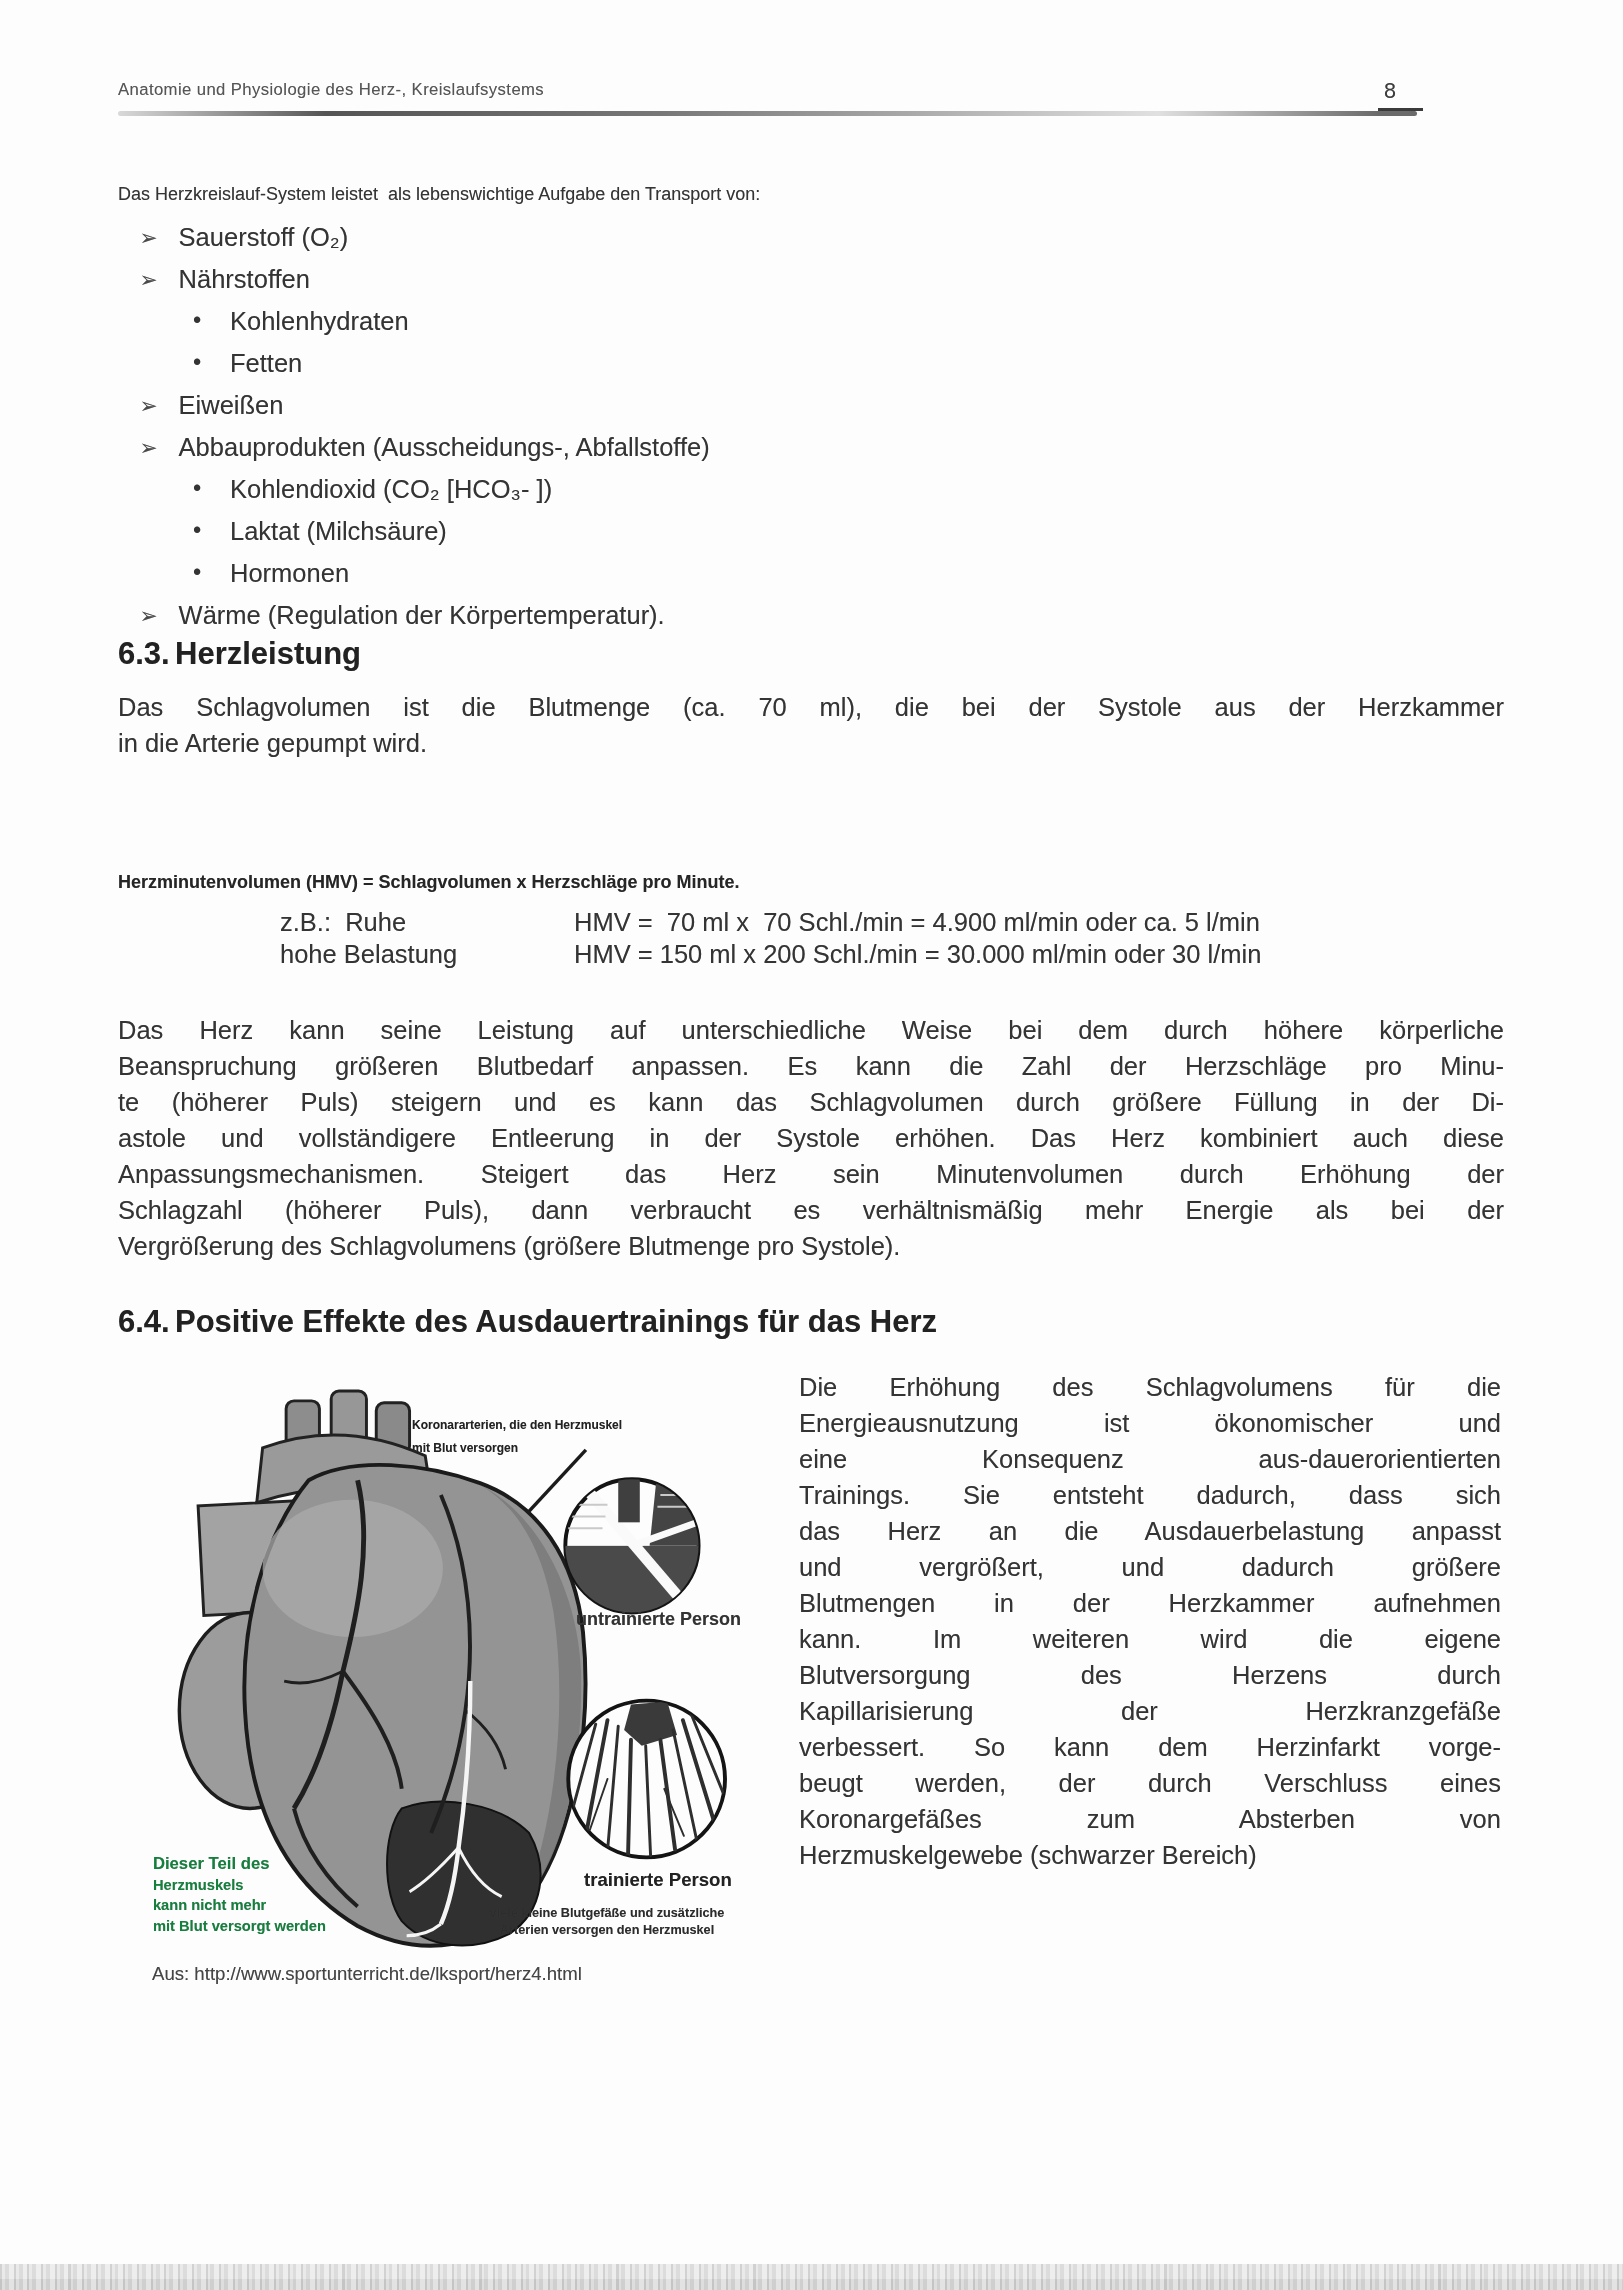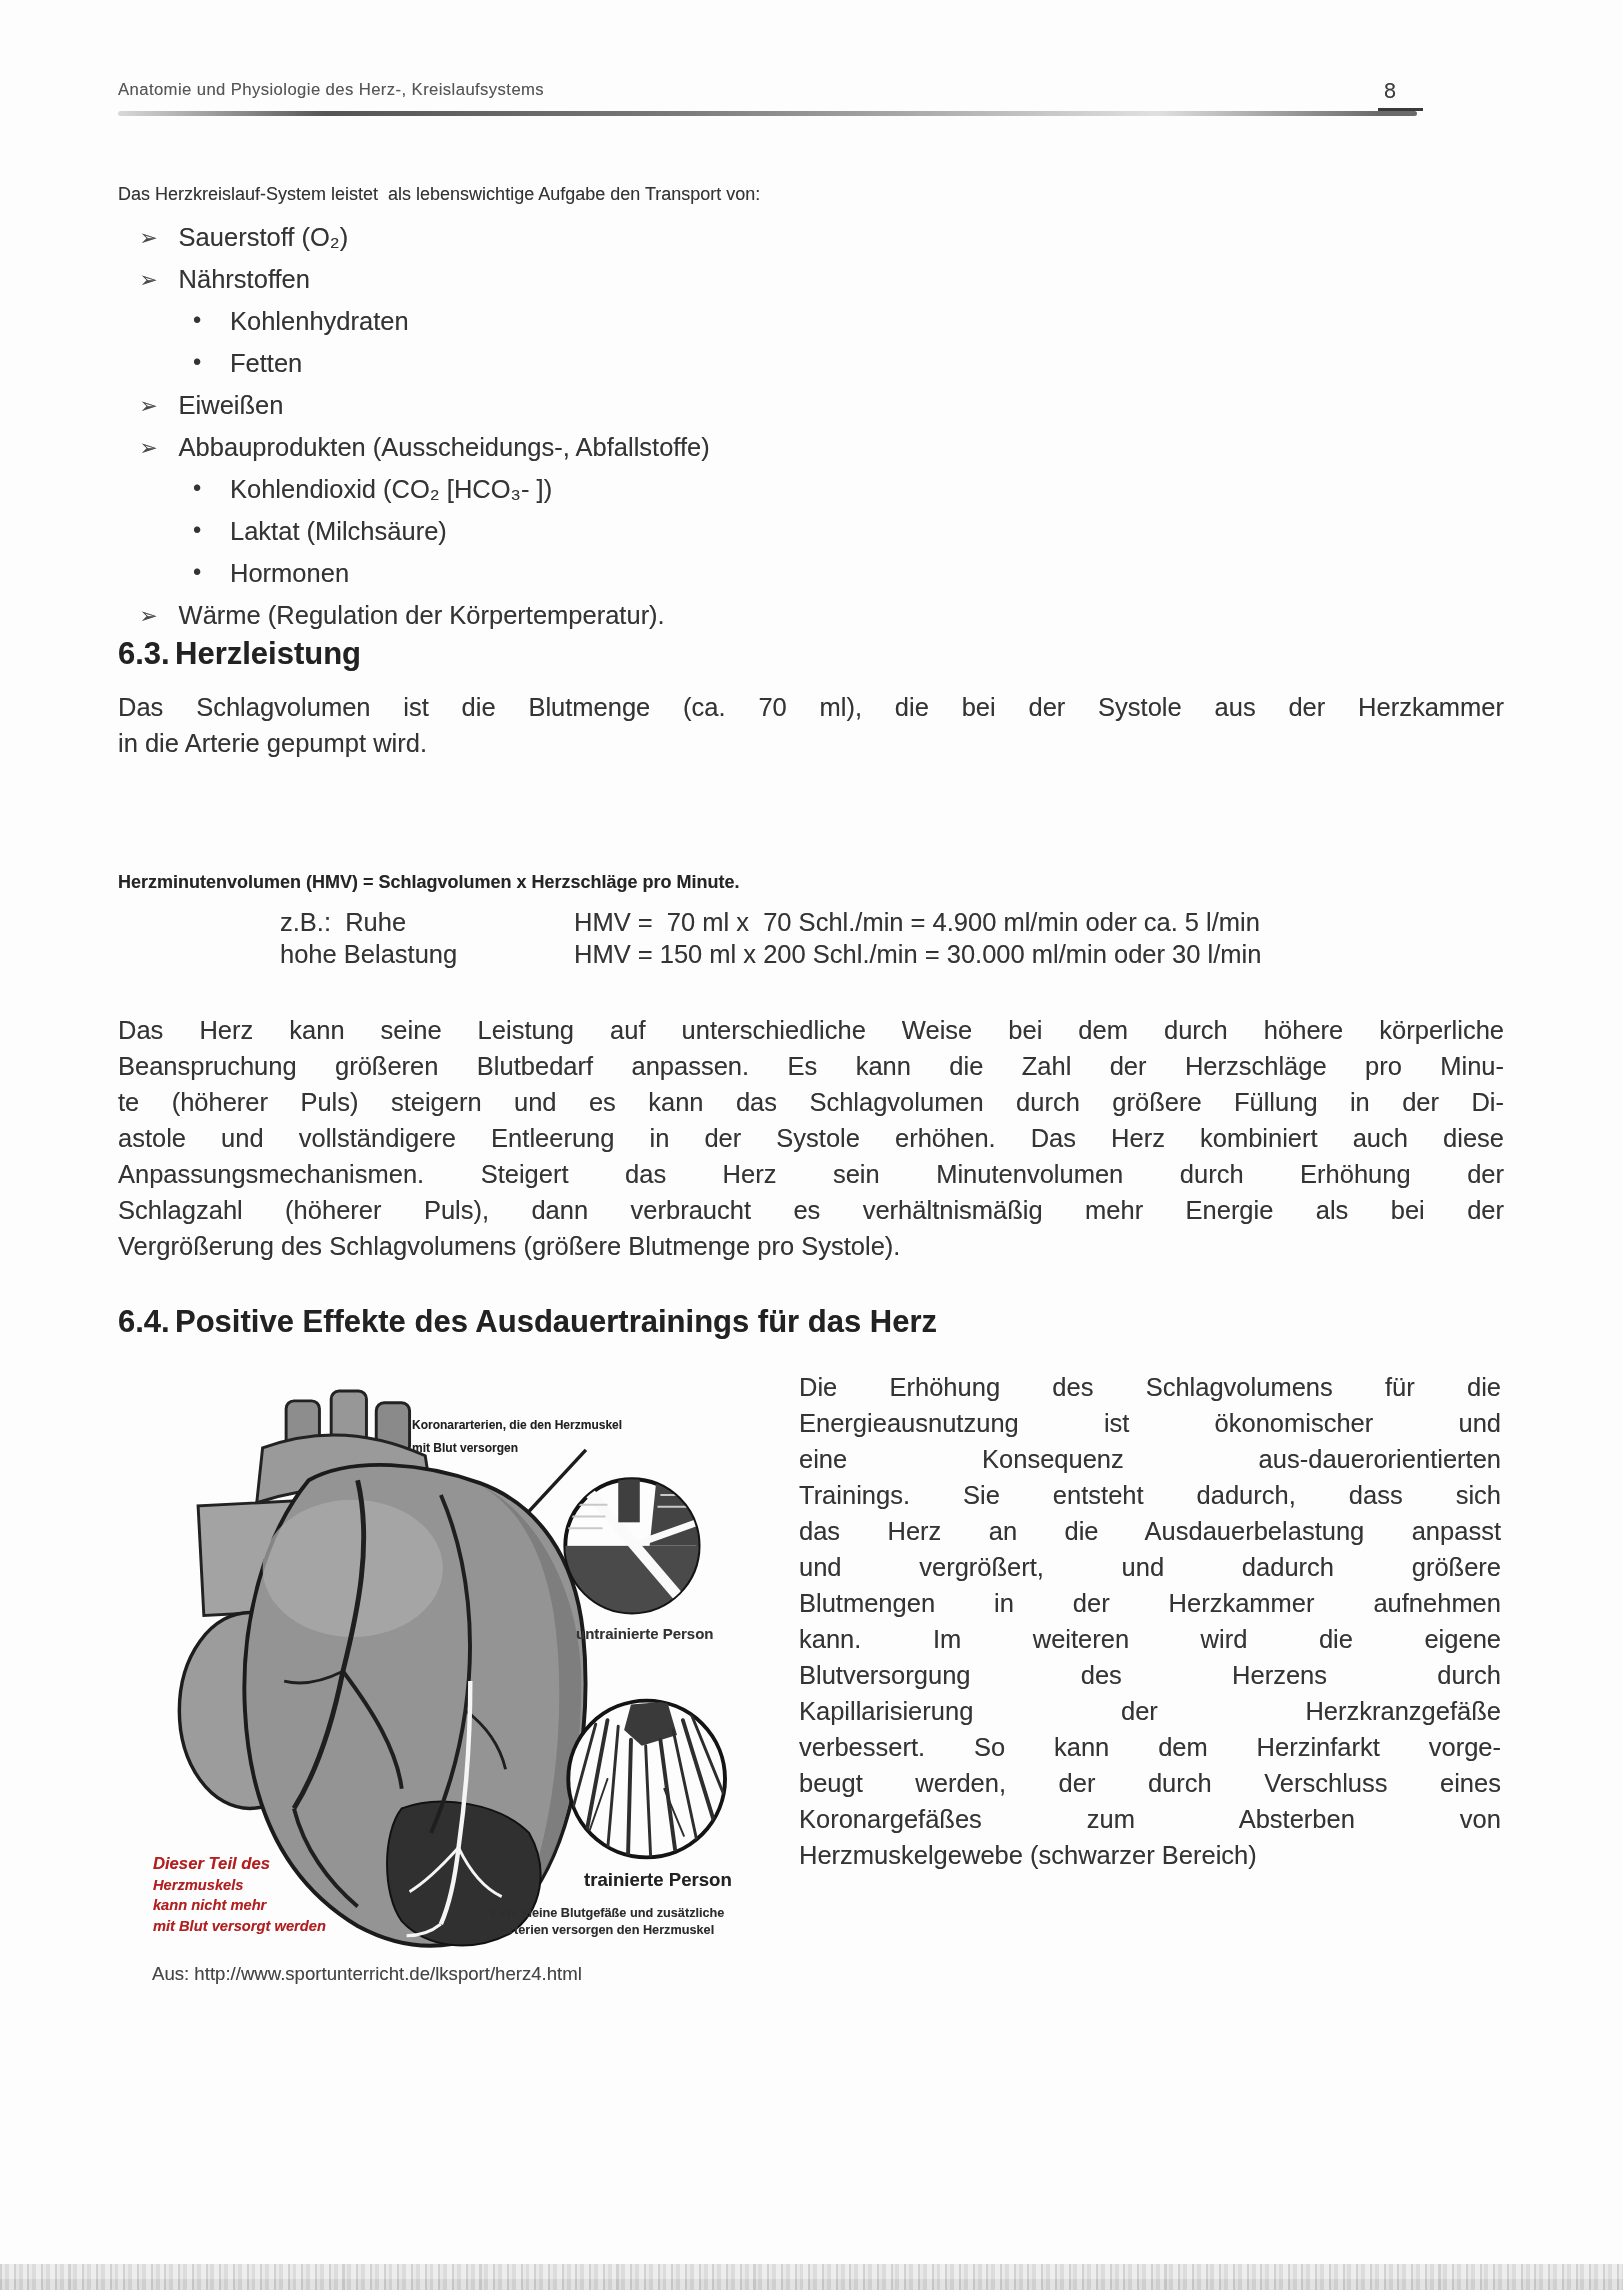--- a/index.html
+++ b/index.html
@@ -50,24 +50,24 @@
   .exlabel{display:inline-block;width:294px;}
 
   
   .rightcol{left:799px;top:1369px;width:702px;font-size:25.5px;line-height:36px;}
 
   
   .figure{left:147px;top:1387px;width:676px;height:593px;}
   .figure svg{position:absolute;left:0;top:0;}
   .figlabel{position:absolute;font-weight:bold;color:#222;}
   .lbl-coronary{left:265px;top:27px;font-size:12px;line-height:22.5px;}
-  .lbl-untrained{left:429px;top:238px;font-size:15px;color:#333;}
+  .lbl-untrained{left:429px;top:222px;font-size:18px;color:#333;}
   .lbl-trained{left:437px;top:482px;font-size:18.6px;}
   .lbl-trained-sub{left:323px;top:518px;width:274px;font-size:12.7px;line-height:16.7px;text-align:center;color:#2c2c2c;}
-  .lbl-infarct{left:5.9px;top:467px;line-height:20.6px;color:#b91c1c;font-style:italic;}
+  .lbl-infarct{left:5.9px;top:467px;line-height:20.6px;color:#15803d;}
   .lbl-infarct .bigln{font-size:16.7px;}
   .lbl-infarct .smln{font-size:14.7px;}
   .source{left:152px;top:1963px;font-size:18.6px;color:#454545;}
 
   
   .scanband{left:0;top:2264px;width:1623px;height:26.5px;
     background:
       repeating-linear-gradient(90deg,rgba(160,160,160,0.35) 0 2px,rgba(230,230,230,0.4) 2px 4.9px,rgba(190,190,190,0.35) 4.9px 8.8px,rgba(240,240,240,0.45) 8.8px 13.7px),
       linear-gradient(180deg,#ececec 0 55%,#d8d8d8 55% 100%);}
 </style>

